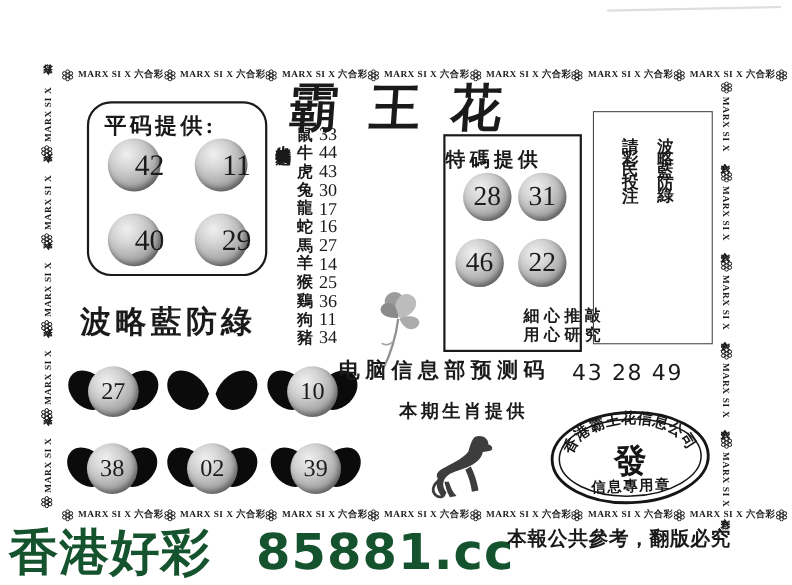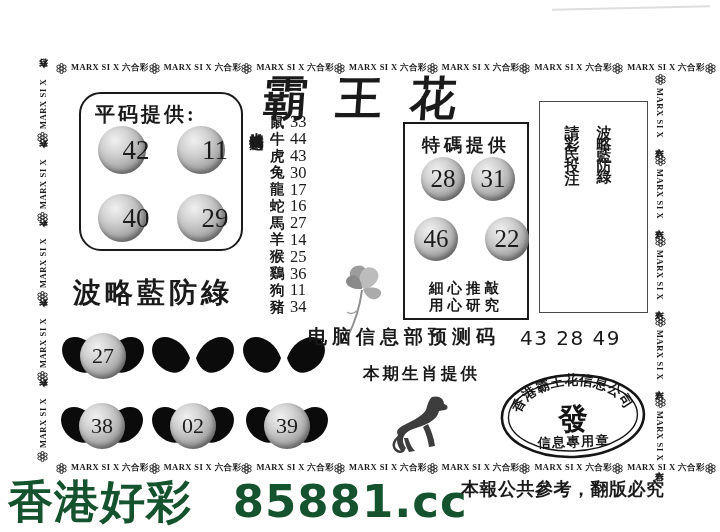--- a/index.html
+++ b/index.html
@@ -40,26 +40,26 @@
   
   .zodiac-header{position:absolute;left:247px;top:121px;writing-mode:vertical-rl;
                  font-size:14px;font-weight:bold;letter-spacing:1px;}
   #zodiac-list{position:absolute;left:270px;top:114px;}
   .z-row{display:flex;align-items:center;gap:4px;height:16.8px;}
   .z-animal{font-size:14.5px;font-weight:bold;width:16px;}
   .z-num{font-size:16.5px;font-family:"Liberation Serif",serif;}
 
   
   .tema-box{position:absolute;left:403px;top:122px;width:122px;height:194px;border:2px solid #1a1a1a;}
-  .tema-label{margin-top:9px;text-align:center;font-size:18px;font-weight:bold;letter-spacing:4px;}
+  .tema-label{margin-top:9px;text-align:left;font-size:18px;font-weight:bold;letter-spacing:4px;}
   #tema-balls .gball{width:44px;height:44px;}
   #tema-balls .ball-number{font-size:25px;}
-  .t0{left:16px;top:33px;}.t1{left:66px;top:33px;}.t2{left:9px;top:93px;}.t3{left:80px;top:93px;}
+  .t0{left:16px;top:33px;}.t1{left:66px;top:33px;}.t2{left:9px;top:93px;}.t3{left:66px;top:93px;}
   .tema-notes{position:absolute;bottom:4px;width:100%;text-align:center;
-              font-size:14.5px;font-weight:bold;letter-spacing:4px;line-height:17px;}
+              font-size:14.5px;font-weight:bold;letter-spacing:4px;line-height:17px;margin-left:47px;}
 
   
   .advice-box{position:absolute;left:539px;top:101px;width:107px;height:210px;border:1.5px solid #4a4a4a;}
   .adv-col{position:absolute;top:11px;writing-mode:vertical-rl;font-size:15px;font-weight:bold;letter-spacing:11px;}
   .adv-right{left:54px;}
   .adv-left{left:22px;}
 
   
   .lotus{position:absolute;left:334px;top:262px;}
 
@@ -652,20 +652,23 @@
         <svg class="wings" width="88" height="52" viewBox="0 0 88 52">
           <path d="M41,27 C35,9 16,1 7,9 C-2,18 5,36 21,41 C31,44 38,37 41,27 Z" fill="#0b0b0b"></path>
           <path d="M47,27 C53,9 72,1 81,9 C90,18 83,36 67,41 C57,44 50,37 47,27 Z" fill="#0b0b0b"></path>
         </svg>
       </div>
       <div class="ingot g2">
         <svg class="wings" width="88" height="52" viewBox="0 0 88 52">
           <path d="M41,27 C35,9 16,1 7,9 C-2,18 5,36 21,41 C31,44 38,37 41,27 Z" fill="#0b0b0b"></path>
           <path d="M47,27 C53,9 72,1 81,9 C90,18 83,36 67,41 C57,44 50,37 47,27 Z" fill="#0b0b0b"></path>
         </svg>
+        <div class="gball iball">
+          <span class="ball-number">10</span>
+        </div>
       </div>
       <div class="ingot g3">
         <svg class="wings" width="88" height="52" viewBox="0 0 88 52">
           <path d="M41,27 C35,9 16,1 7,9 C-2,18 5,36 21,41 C31,44 38,37 41,27 Z" fill="#0b0b0b"></path>
           <path d="M47,27 C53,9 72,1 81,9 C90,18 83,36 67,41 C57,44 50,37 47,27 Z" fill="#0b0b0b"></path>
         </svg>
         <div class="gball iball">
           <span class="ball-number">38</span>
         </div>
       </div>

